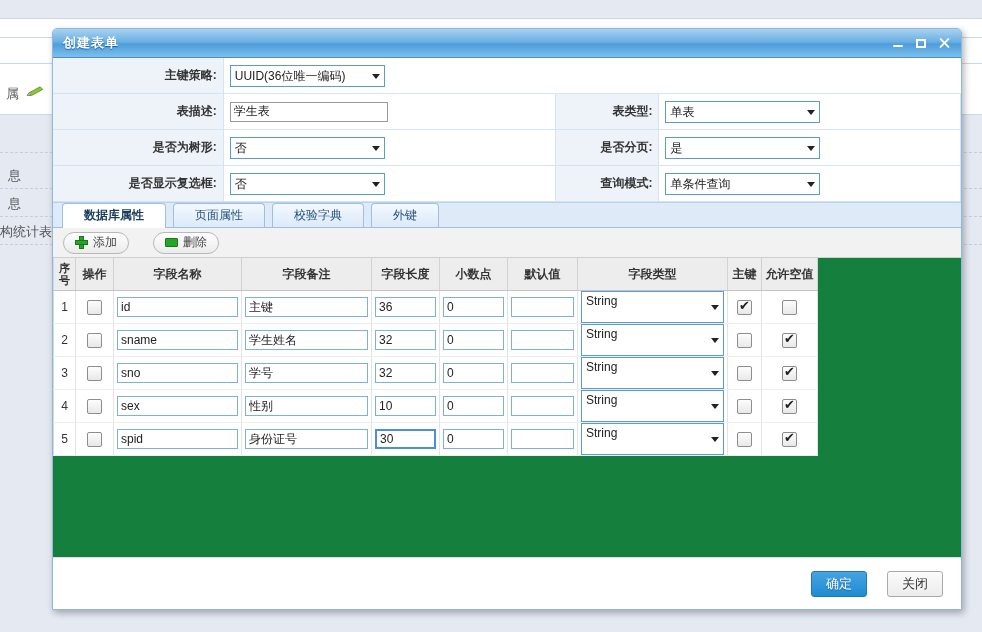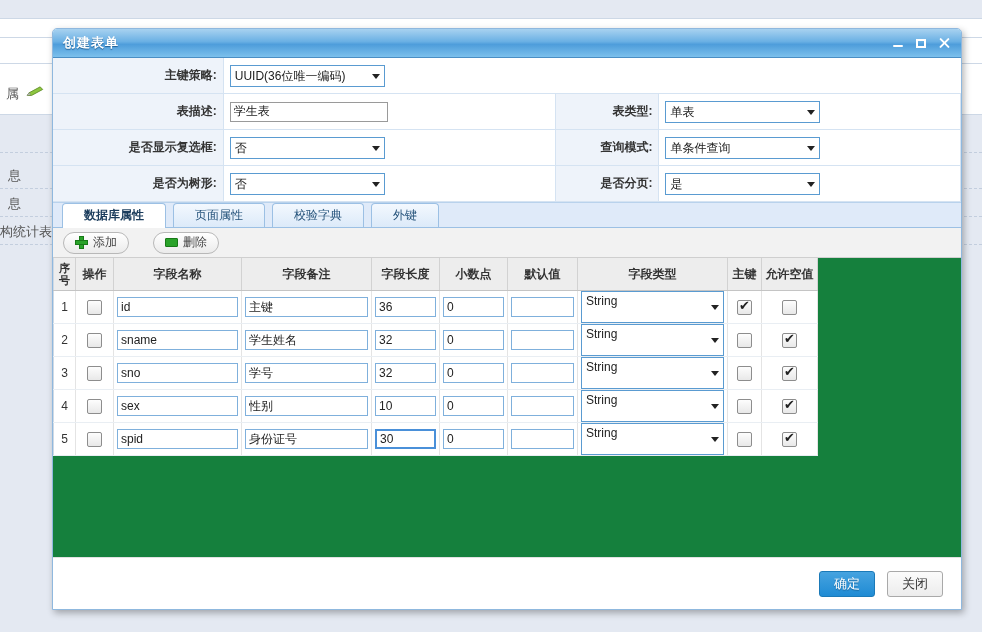--- a/index.html
+++ b/index.html
@@ -147,21 +147,21 @@
   .chk.on:after{
     content:"✔";position:absolute;left:0;top:-4px;width:13px;
     text-align:center;font-size:13px;color:#222;line-height:17px;
   }
   .grid .sel{height:32px;line-height:18px;width:100%;box-sizing:border-box;text-align:left;}
 
   
   #footer{
     flex:0 0 52px;background:#fff;border-top:1px solid #e2e2e2;
     display:flex;align-items:center;justify-content:flex-end;
-    padding-right:18px;gap:12px;box-sizing:border-box;
+    padding-right:18px;gap:20px;box-sizing:border-box;
   }
   .btn{
     min-width:56px;height:26px;padding:0 12px;
     font-size:13px;cursor:pointer;box-sizing:border-box;
     border-radius:3px;font-family:"Liberation Sans","DejaVu Sans",sans-serif;
   }
   .btn.primary{
     background:linear-gradient(to bottom,#46a3e0,#1f8bd4);
     border:1px solid #1b7ab8;color:#fff;
     text-shadow:0 1px 1px rgba(0,50,90,.5);
@@ -234,37 +234,37 @@
         <td class="lbl">表描述:</td>
         <td class="val">
           <input class="txt" style="width: 158px;" value="学生表">
         </td>
         <td class="lbl">表类型:</td>
         <td class="val">
           <span class="sel" style="width:155px"><span>单表</span><i class="arr"></i></span>
         </td>
       </tr>
       <tr class="span-row">
-        <td class="lbl">是否显示复选框:</td>
+        <td class="lbl">是否为树形:</td>
         <td class="val">
           <span class="sel" style="width:155px"><span>否</span><i class="arr"></i></span>
         </td>
-        <td class="lbl">查询模式:</td>
-        <td class="val">
-          <span class="sel" style="width:155px"><span>单条件查询</span><i class="arr"></i></span>
+        <td class="lbl">是否分页:</td>
+        <td class="val">
+          <span class="sel" style="width:155px"><span>是</span><i class="arr"></i></span>
         </td>
       </tr>
       <tr class="span-row">
-        <td class="lbl">是否为树形:</td>
+        <td class="lbl">是否显示复选框:</td>
         <td class="val">
           <span class="sel" style="width:155px"><span>否</span><i class="arr"></i></span>
         </td>
-        <td class="lbl">是否分页:</td>
-        <td class="val">
-          <span class="sel" style="width:155px"><span>是</span><i class="arr"></i></span>
+        <td class="lbl">查询模式:</td>
+        <td class="val">
+          <span class="sel" style="width:155px"><span>单条件查询</span><i class="arr"></i></span>
         </td>
       </tr>
       </tbody>
     </table>
 
     <div id="tabstrip">
         <div class="tab active">数据库属性</div>
         <div class="tab">页面属性</div>
         <div class="tab">校验字典</div>
         <div class="tab">外键</div>

